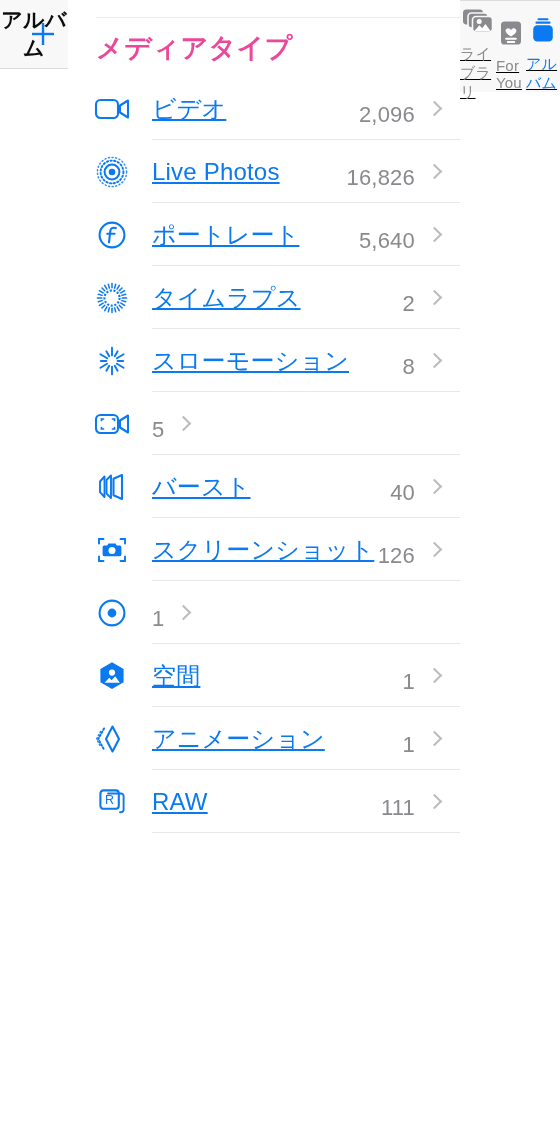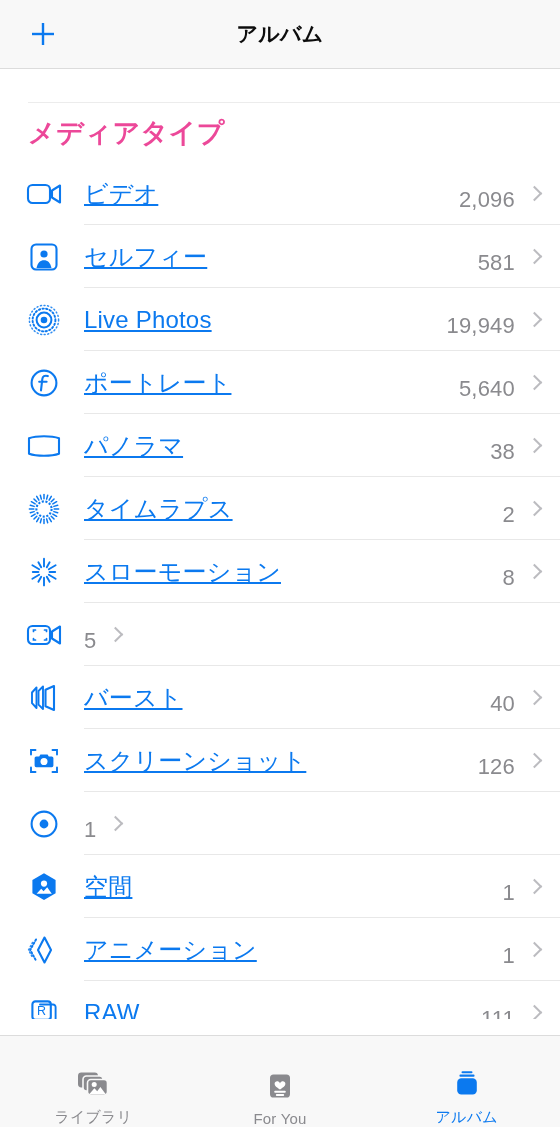--- a/index.html
+++ b/index.html
@@ -13,23 +13,22 @@
     font-family: "Liberation Sans", "DejaVu Sans", sans-serif;
     overflow: hidden;
     position: relative;
     -webkit-font-smoothing: antialiased;
   }
   .screen {
     width: 560px;
     height: 1127px;
     position: relative;
     display: flex;
-    flex-direction: column;
+    flex-direction: row;
     background: #ffffff;
-    gap: 16px;
   }
 
   
   .navbar {
     height: 68px;
     flex: 0 0 68px;
     background: #f8f8f8;
     border-bottom: 1px solid #dcdcdc;
     position: relative;
     display: flex;
@@ -145,23 +144,24 @@
     transform: rotate(45deg);
   }
 
   
   .tabbar {
     flex: 0 0 92px;
     height: 92px;
     background: #f8f8f8;
     border-top: 1px solid #dcdcdc;
     display: flex;
-    align-items: flex-end;
+    align-items: center;
     padding-top: 10px;
     box-sizing: border-box;
+    text-decoration: underline;
   }
   .tab {
     flex: 1 1 25%;
     display: flex;
     flex-direction: column;
     align-items: center;
     justify-content: flex-start;
     cursor: pointer;
   }
   .tab-icon {
@@ -204,70 +204,48 @@
           <svg width="36" height="30" viewBox="0 0 36 30">
             <rect x="2" y="6" width="22" height="18" rx="4.5" fill="none" stroke="#0b79ef" stroke-width="2.1"></rect>
             <path d="M26 11.5 L34 6.5 L34 23.5 L26 18.5 Z" fill="none" stroke="#0b79ef" stroke-width="2.1" stroke-linejoin="round"></path>
           </svg>
         </span>
         <span class="row-label">ビデオ</span>
         <span class="row-count">2,096</span>
         <span class="chev"></span>
       </div>
 
-      <div class="row">
-        <span class="row-icon">
-          <svg width="30" height="30" viewBox="0 0 30 30">
-            <rect x="2.5" y="2.5" width="25" height="25" rx="4.5" fill="none" stroke="#0b79ef" stroke-width="2.1"></rect>
-            <circle cx="15" cy="12" r="3.6" fill="#0b79ef"></circle>
-            <path d="M7.5 26 C8.6 20.6 11.4 18.2 15 18.2 C18.6 18.2 21.4 20.6 22.5 26 Z" fill="#0b79ef"></path>
-          </svg>
-        </span>
-        <span class="row-label">セルフィー</span>
-        <span class="row-count">581</span>
-        <span class="chev"></span>
-      </div>
 
       <div class="row">
         <span class="row-icon">
           <svg width="32" height="32" viewBox="0 0 32 32">
             <circle cx="16" cy="16" r="3.3" fill="#0b79ef"></circle>
             <circle cx="16" cy="16" r="7.4" fill="none" stroke="#0b79ef" stroke-width="2"></circle>
             <circle cx="16" cy="16" r="11.4" fill="none" stroke="#0b79ef" stroke-width="1.9" stroke-dasharray="1.4 2.3" stroke-linecap="round"></circle>
             <circle cx="16" cy="16" r="14.6" fill="none" stroke="#0b79ef" stroke-width="1.5" stroke-dasharray="1 2.6" stroke-linecap="round" opacity="0.85"></circle>
           </svg>
         </span>
         <span class="row-label">Live Photos</span>
-        <span class="row-count">19,949</span>
+        <span class="row-count">16,826</span>
         <span class="chev"></span>
       </div>
 
       <div class="row">
         <span class="row-icon">
           <svg width="30" height="30" viewBox="0 0 30 30">
             <circle cx="15" cy="15" r="12.4" fill="none" stroke="#0b79ef" stroke-width="2.1"></circle>
             <path d="M18.8 8.1 C15.6 7.0 13.6 8.3 13.3 11.2 L12.0 22.4" fill="none" stroke="#0b79ef" stroke-width="2.1" stroke-linecap="round"></path>
             <line x1="10.2" y1="13.8" x2="17.6" y2="13.8" stroke="#0b79ef" stroke-width="2.1" stroke-linecap="round"></line>
           </svg>
         </span>
         <span class="row-label">ポートレート</span>
         <span class="row-count">5,640</span>
         <span class="chev"></span>
       </div>
 
-      <div class="row">
-        <span class="row-icon">
-          <svg width="36" height="26" viewBox="0 0 36 26">
-            <path d="M3 5.2 C10.5 2.6 25.5 2.6 33 5.2 L33 20.8 C25.5 23.4 10.5 23.4 3 20.8 Z" fill="none" stroke="#0b79ef" stroke-width="2.1" stroke-linejoin="round"></path>
-          </svg>
-        </span>
-        <span class="row-label">パノラマ</span>
-        <span class="row-count">38</span>
-        <span class="chev"></span>
-      </div>
 
       <div class="row">
         <span class="row-icon">
           <svg width="32" height="32" viewBox="0 0 32 32">
             <circle cx="16" cy="16" r="7.6" fill="none" stroke="#0b79ef" stroke-width="2.1" stroke-dasharray="2.1 1.6"></circle>
             <g stroke="#0b79ef" stroke-width="1.5" stroke-linecap="round">
               <g transform="translate(16,16)">
                 <line x1="0" y1="-10.2" x2="0" y2="-14.6" transform="rotate(0)"></line>
                 <line x1="0" y1="-10.2" x2="0" y2="-14.2" transform="rotate(15)"></line>
                 <line x1="0" y1="-10.2" x2="0" y2="-14.6" transform="rotate(30)"></line>

